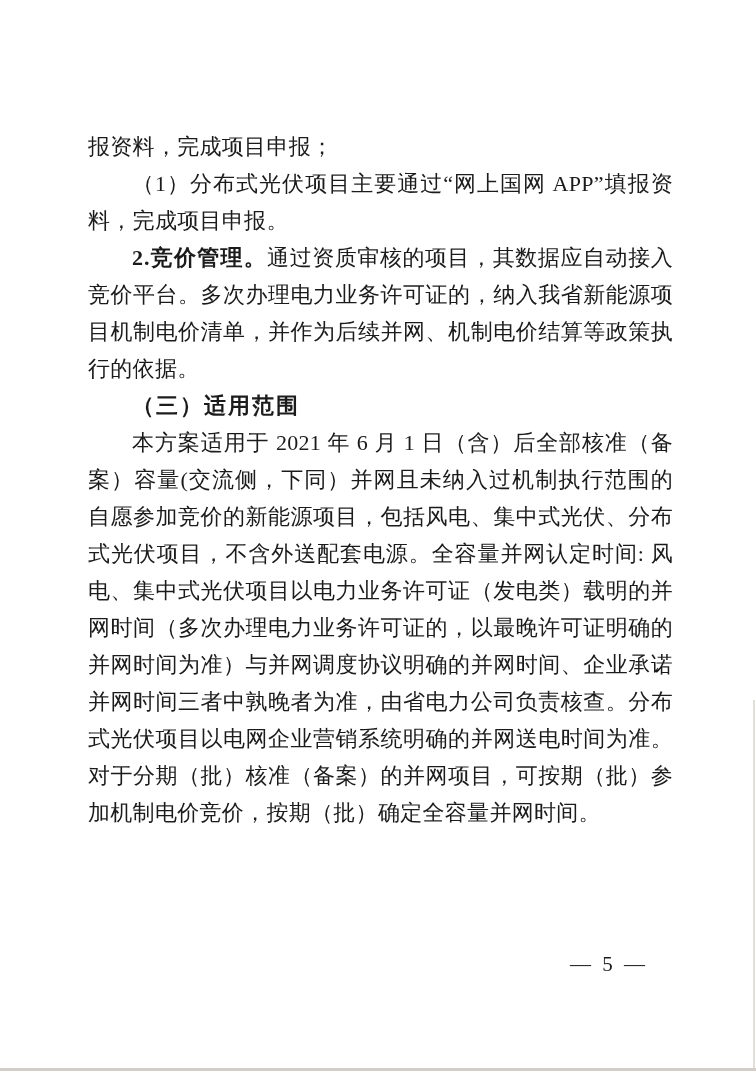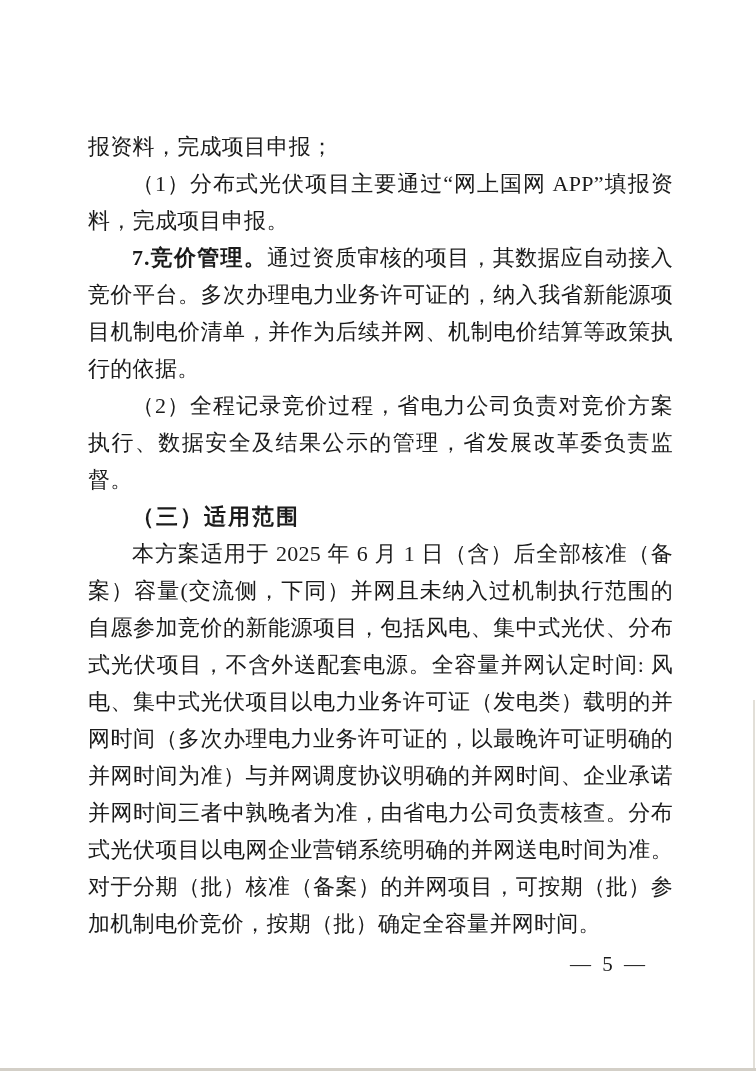--- a/index.html
+++ b/index.html
@@ -67,28 +67,27 @@
 </head>
 <body>
 
 <div class="page" style="background: rgb(255, 255, 255); color: rgb(27, 27, 27);">
   <div class="content">
 
     <p class="para">报资料，完成项目申报；</p>
 
     <p class="para indent">（1）分布式光伏项目主要通过“网上国网 APP”填报资料，完成项目申报。</p>
 
-    <p class="para indent"><span class="bold-run">7.竞价管理。</span><span>通过资质审核的项目，其数据应自动接入竞价平台。多次办理电力业务许可证的，纳入我省新能源项目机制电价清单，并作为后续并网、机制电价结算等政策执行的依据。</span></p>
+    <p class="para indent"><span class="bold-run">2.竞价管理。</span><span>通过资质审核的项目，其数据应自动接入竞价平台。多次办理电力业务许可证的，纳入我省新能源项目机制电价清单，并作为后续并网、机制电价结算等政策执行的依据。</span></p>
 
 
-    <p class="para indent">（2）全程记录竞价过程，省电力公司负责对竞价方案执行、数据安全及结果公示的管理，省发展改革委负责监督。</p>
 
     <p class="para indent heading">（三）适用范围</p>
 
-    <p class="para indent">本方案适用于 2025 年 6 月 1 日（含）后全部核准（备案）容量(交流侧，下同）并网且未纳入过机制执行范围的自愿参加竞价的新能源项目，包括风电、集中式光伏、分布式光伏项目，不含外送配套电源。全容量并网认定时间: 风电、集中式光伏项目以电力业务许可证（发电类）载明的并网时间（多次办理电力业务许可证的，以最晚许可证明确的并网时间为准）与并网调度协议明确的并网时间、企业承诺并网时间三者中孰晚者为准，由省电力公司负责核查。分布式光伏项目以电网企业营销系统明确的并网送电时间为准。对于分期（批）核准（备案）的并网项目，可按期（批）参加机制电价竞价，按期（批）确定全容量并网时间。</p>
+    <p class="para indent">本方案适用于 2021 年 6 月 1 日（含）后全部核准（备案）容量(交流侧，下同）并网且未纳入过机制执行范围的自愿参加竞价的新能源项目，包括风电、集中式光伏、分布式光伏项目，不含外送配套电源。全容量并网认定时间: 风电、集中式光伏项目以电力业务许可证（发电类）载明的并网时间（多次办理电力业务许可证的，以最晚许可证明确的并网时间为准）与并网调度协议明确的并网时间、企业承诺并网时间三者中孰晚者为准，由省电力公司负责核查。分布式光伏项目以电网企业营销系统明确的并网送电时间为准。对于分期（批）核准（备案）的并网项目，可按期（批）参加机制电价竞价，按期（批）确定全容量并网时间。</p>
 
   </div>
 
   <div class="pager">— 5 —</div>
 
   <div class="edge-bottom" style="background: rgb(211, 207, 199);"></div>
   <div class="edge-right" style="background: rgb(226, 223, 216);"></div>
 </div>
 
 </body></html>

